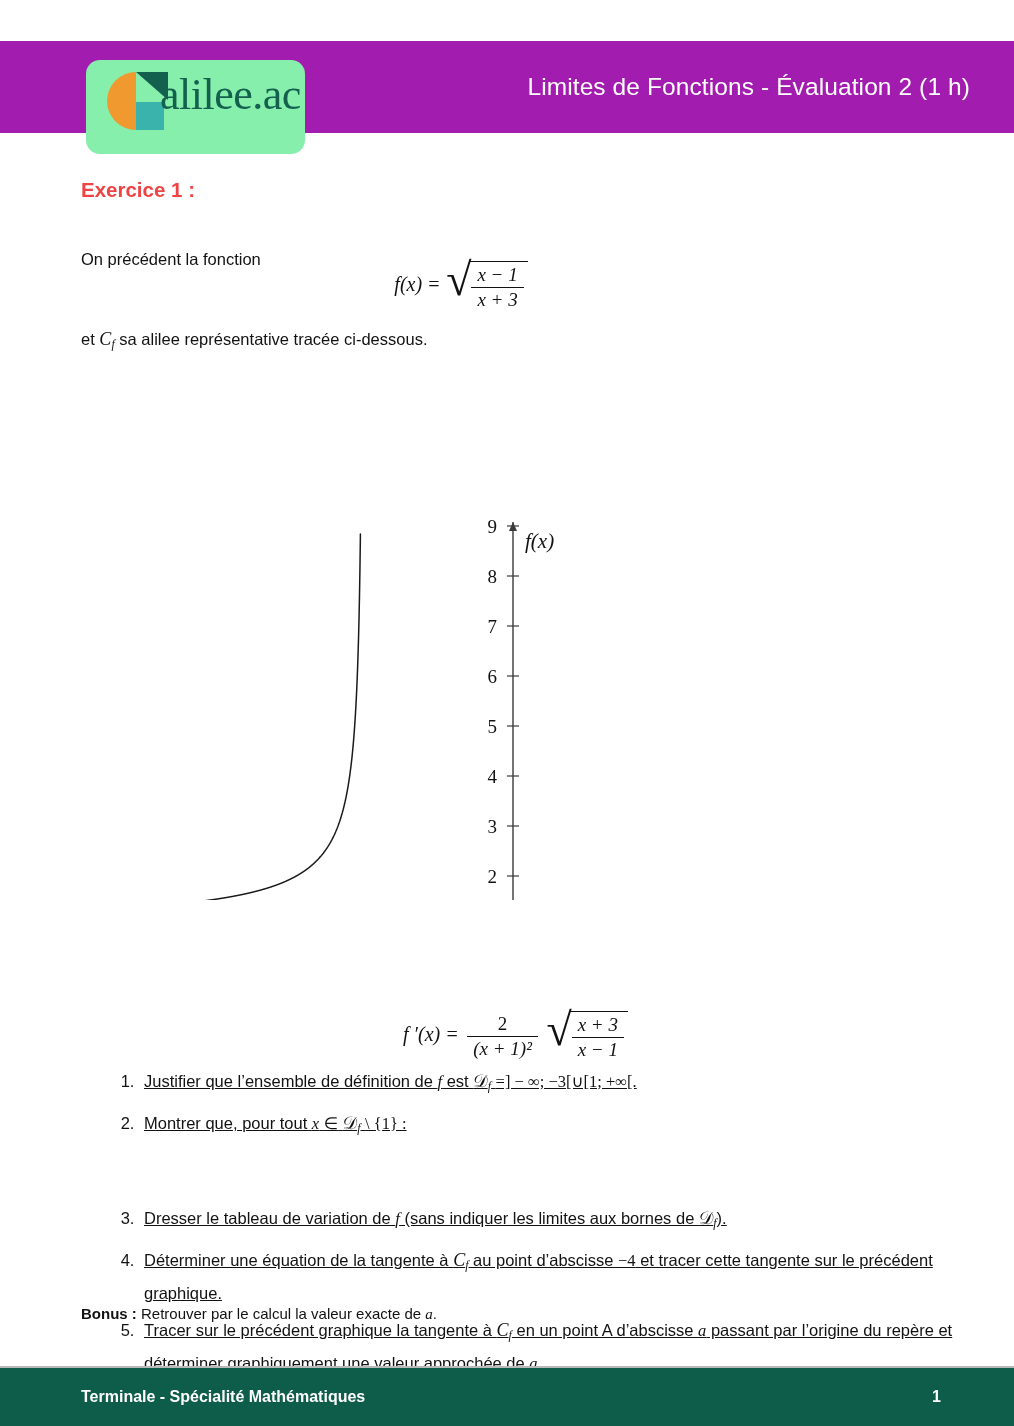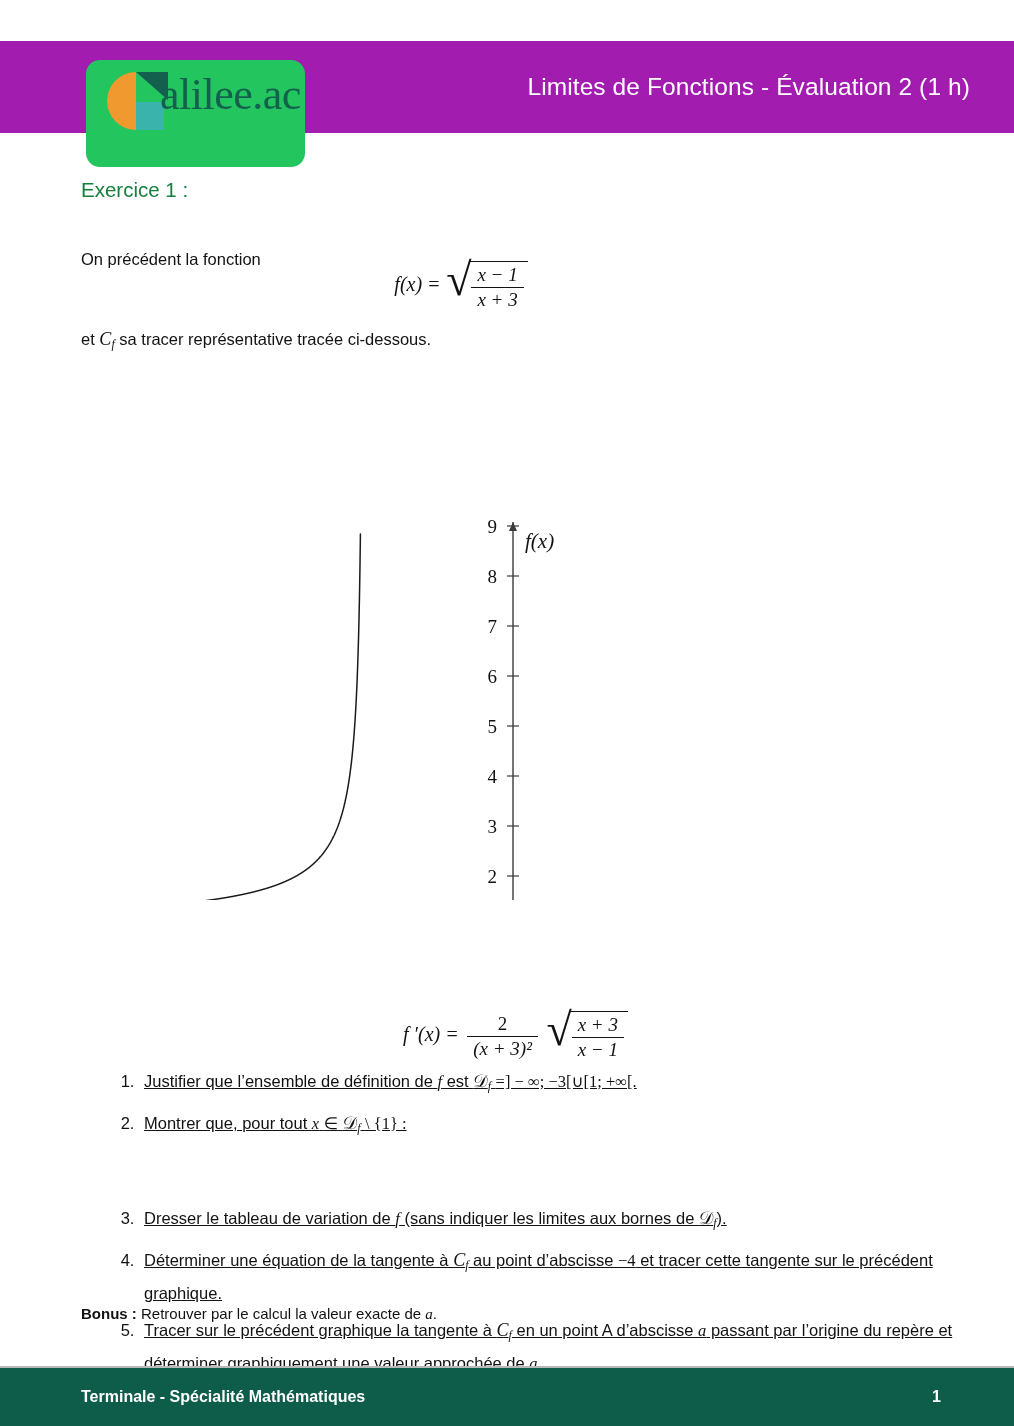--- a/index.html
+++ b/index.html
@@ -32,22 +32,22 @@
     align-items: center;
     justify-content: flex-end;
     color: #ffffff;
     font-size: 24.5px;
     letter-spacing: .1px;
     white-space: nowrap;
   }
   .logo-badge {
     position: absolute;
     left: 86px; top: 60px;
-    width: 219px; height: 107px;
-    background: #22c55e;
+    width: 219px; height: 94px;
+    background: #86efac;
     border-radius: 14px;
     display: flex;
     align-items: center;
     overflow: hidden;
   }
   .logo-mark {
     position: absolute;
     left: 20px; top: 10px;
     width: 64px; height: 62px;
   }
@@ -63,22 +63,22 @@
   
   .content {
     position: absolute;
     left: 0; top: 133px;
     width: 1014px;
   }
   .ex-title {
     position: absolute;
     left: 81px; top: 45px;
     font-size: 20.5px;
-    font-weight: normal;
-    color: #15803d;
+    font-weight: bold;
+    color: #ef4444;
   }
   .para {
     position: absolute;
     font-size: 16.5px;
     line-height: 24px;
   }
   .para-intro { left: 81px; top: 114px; }
   .para-after { left: 81px; top: 194px; }
 
   .formula-block {
@@ -207,21 +207,21 @@
           <span class="frac" style="font-size:19px;">
             <span class="num mi">x − 1</span>
             <span class="den mi">x + 3</span>
           </span>
         </span>
       </span>
     </span>
   </div>
 
   <div class="para para-after">
-    <span>et </span><span class="mi" style="font-size:18px;">C</span><span class="mi" style="font-size:12px; vertical-align:-3px;">f</span><span> sa tracer représentative tracée ci-dessous.</span>
+    <span>et </span><span class="mi" style="font-size:18px;">C</span><span class="mi" style="font-size:12px; vertical-align:-3px;">f</span><span> sa alilee représentative tracée ci-dessous.</span>
   </div>
 
   <div class="graph">
     <svg width="1014" height="530" viewBox="0 0 1014 530">
 
       <g stroke="#3a3a3a" fill="none" stroke-width="1.4">
 
         <line x1="108" y1="606" x2="927" y2="606"></line>
 
         <line x1="513" y1="666" x2="513" y2="152"></line>
@@ -331,21 +331,21 @@
       Tracer sur le précédent graphique la tangente à <span class="mi" style="font-size:18px;">C</span><span class="mi" style="font-size:12px; vertical-align:-3px;">f</span>
       en un point A d’abscisse <span class="mi">a</span> passant par l’origine du repère et déterminer graphiquement une valeur approchée de <span class="mi">a</span>.
     </li>
   </ol>
 
   <div class="formula-block2">
     <span style="font-size:20px; vertical-align:middle;margin-left:17px;">
       <span class="mi">f ′(x) =</span>
       <span class="frac" style="font-size:19px; margin:0 3px;">
         <span class="num mathup">2</span>
-        <span class="den mi">(x + 3)²</span>
+        <span class="den mi">(x + 1)²</span>
       </span>
       <span class="sqrt">
         <span class="radic" style="font-size:46px; line-height:.82; margin-right:-2px;">√</span>
         <span class="rbody">
           <span class="frac" style="font-size:19px;">
             <span class="num mi">x + 3</span>
             <span class="den mi">x − 1</span>
           </span>
         </span>
       </span>

